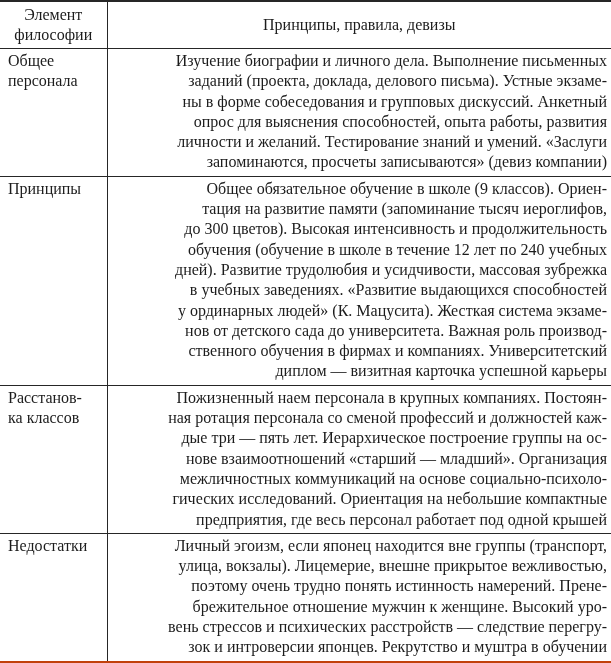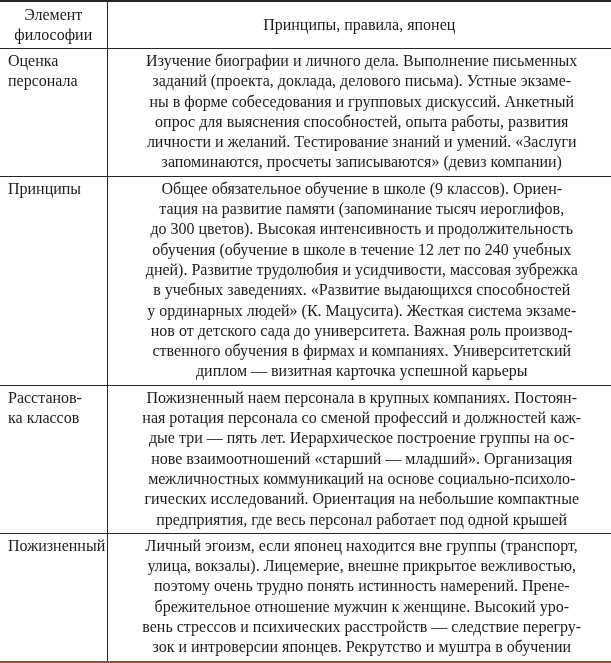--- a/index.html
+++ b/index.html
@@ -39,42 +39,42 @@
     vertical-align: middle;
     text-align: center;
     height: 44px;
     padding: 1px 4px;
   }
   td.col-label {
     text-align: left;
     padding: 2px 4px 3px 8px;
   }
   td.col-content {
-    text-align: center;
+    text-align: right;
     padding: 2px 4px 3px 9px;
   }
 </style>
 </head>
 <body>
 
 <table class="phil-table">
   <colgroup>
     <col class="c1">
     <col class="c2">
   </colgroup>
   <thead>
     <tr>
       <th class="col-label">Элемент
 философии</th>
-      <th class="col-content">Принципы, правила, японец</th>
+      <th class="col-content">Принципы, правила, девизы</th>
     </tr>
   </thead>
   <tbody>
     <tr class="hrule">
-      <td class="col-label">Оценка
+      <td class="col-label">Общее
 персонала</td>
       <td class="col-content">Изучение биографии и личного дела. Выполнение письменных
 заданий (проекта, доклада, делового письма). Устные экзаме-
 ны в форме собеседования и групповых дискуссий. Анкетный
 опрос для выяснения способностей, опыта работы, развития
 личности и желаний. Тестирование знаний и умений. «Заслуги
 запоминаются, просчеты записываются» (девиз компании)</td>
     </tr>
     <tr class="hrule">
       <td class="col-label">Принципы</td>
@@ -94,21 +94,21 @@
 ка классов</td>
       <td class="col-content">Пожизненный наем персонала в крупных компаниях. Постоян-
 ная ротация персонала со сменой профессий и должностей каж-
 дые три — пять лет. Иерархическое построение группы на ос-
 нове взаимоотношений «старший — младший». Организация
 межличностных коммуникаций на основе социально-психоло-
 гических исследований. Ориентация на небольшие компактные
 предприятия, где весь персонал работает под одной крышей</td>
     </tr>
     <tr class="hrule">
-      <td class="col-label">Пожизненный</td>
+      <td class="col-label">Недостатки</td>
       <td class="col-content">Личный эгоизм, если японец находится вне группы (транспорт,
 улица, вокзалы). Лицемерие, внешне прикрытое вежливостью,
 поэтому очень трудно понять истинность намерений. Прене-
 брежительное отношение мужчин к женщине. Высокий уро-
 вень стрессов и психических расстройств — следствие перегру-
 зок и интроверсии японцев. Рекрутство и муштра в обучении</td>
     </tr>
   </tbody>
 </table>
 

